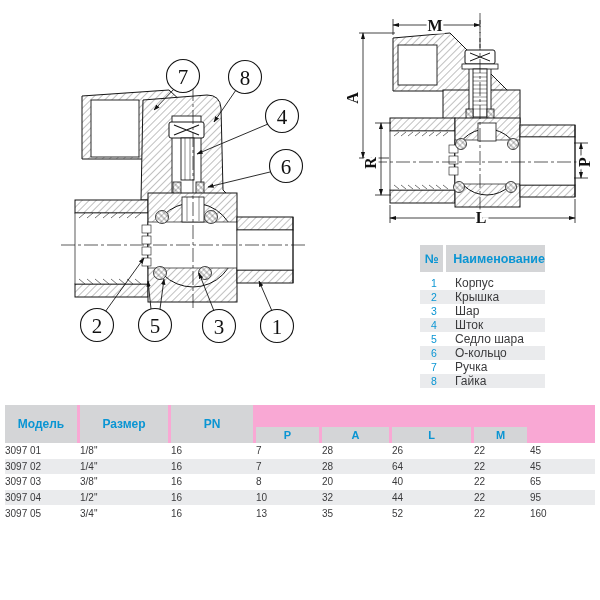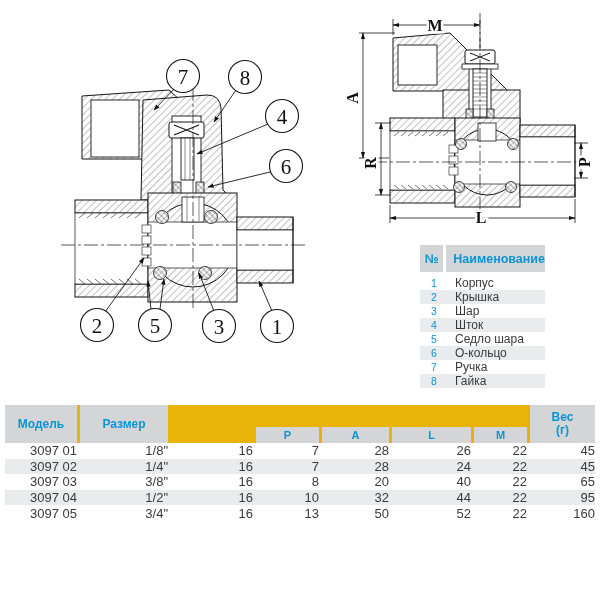--- a/index.html
+++ b/index.html
@@ -29,36 +29,36 @@
   .pt-row{display:flex;height:14px;align-items:center;}
   .pt-row:nth-child(even){background:#eaebed;}
   .pt-num{width:28px;text-align:center;color:#0a95d3;font-size:10.5px;}
   .pt-name{flex:1;padding-left:7px;font-size:12px;color:#3a3a3c;}
 
   
   .spec{left:5px;top:405px;width:590px;}
   .sp-head{display:grid;
            grid-template-columns:72px 88px 82px 63px 67px 79px 53px 65px;
            grid-template-rows:20px 16px;
-           column-gap:3px;row-gap:2px;background:#eab308;}
+           column-gap:3px;row-gap:2px;background:#f9a8d4;}
   .sp-head .sh{background:#d4d5d7;color:#0a95d3;font-weight:bold;font-size:12px;
                display:flex;align-items:center;justify-content:center;}
   .sh.sub{font-size:11px;}
   .c-model{grid-column:1;grid-row:1/3;}
   .c-size{grid-column:2;grid-row:1/3;}
   .c-pn{grid-column:3;grid-row:1/3;}
   .c-params{grid-column:4/8;grid-row:1;}
   .c-weight{grid-column:8;grid-row:1/3;flex-direction:column;line-height:13px;font-size:11.5px;}
   .c-p{grid-column:4;grid-row:2;} .c-a{grid-column:5;grid-row:2;}
   .c-l{grid-column:6;grid-row:2;} .c-m{grid-column:7;grid-row:2;}
   .sp-row{display:grid;
           grid-template-columns:72px 88px 82px 63px 67px 79px 53px 65px;
           column-gap:3px;height:15.6px;align-items:center;}
   .sp-row:nth-child(even){background:#eaebed;}
-  .sp-row div{text-align:right;font-size:13px;color:#3a3a3c;}
+  .sp-row div{text-align:left;font-size:10px;color:#3a3a3c;}
 </style>
 </head>
 <body>
 
 <div id="left-drawing" class="abs">
 <svg width="270" height="300" viewBox="0 0 270 300">
   <defs>
     <pattern id="ph1" width="5" height="5" patternUnits="userSpaceOnUse" patternTransform="rotate(45)">
       <rect width="5" height="5" fill="#fff"></rect>
       <line x1="0" y1="0" x2="0" y2="5" stroke="#2c2c2c" stroke-width="0.6"></line>
@@ -302,24 +302,21 @@
       <div class="pt-num">8</div>
       <div class="pt-name">Гайка</div>
     </div>
   </div>
 </div>
 
 <div class="abs spec">
   <div class="sp-head">
     <div class="sh c-model">Модель</div>
     <div class="sh c-size">Размер</div>
-    <div class="sh c-weight">
-      <div>Вес</div>
-      <div>(г)</div>
-    </div>
+    <div class="sh c-pn">PN</div>
     <div class="sh sub c-p">P</div>
     <div class="sh sub c-a">A</div>
     <div class="sh sub c-l">L</div>
     <div class="sh sub c-m">M</div>
   </div>
   <div class="sp-body">
     <div class="sp-row">
       <div>3097 01</div>
       <div>1/8"</div>
       <div>16</div>
@@ -328,21 +325,21 @@
       <div>26</div>
       <div>22</div>
       <div>45</div>
     </div>
     <div class="sp-row">
       <div>3097 02</div>
       <div>1/4"</div>
       <div>16</div>
       <div>7</div>
       <div>28</div>
-      <div>24</div>
+      <div>64</div>
       <div>22</div>
       <div>45</div>
     </div>
     <div class="sp-row">
       <div>3097 03</div>
       <div>3/8"</div>
       <div>16</div>
       <div>8</div>
       <div>20</div>
       <div>40</div>
@@ -357,19 +354,19 @@
       <div>32</div>
       <div>44</div>
       <div>22</div>
       <div>95</div>
     </div>
     <div class="sp-row">
       <div>3097 05</div>
       <div>3/4"</div>
       <div>16</div>
       <div>13</div>
-      <div>50</div>
+      <div>35</div>
       <div>52</div>
       <div>22</div>
       <div>160</div>
     </div>
   </div>
 </div>
 
 </body></html>

